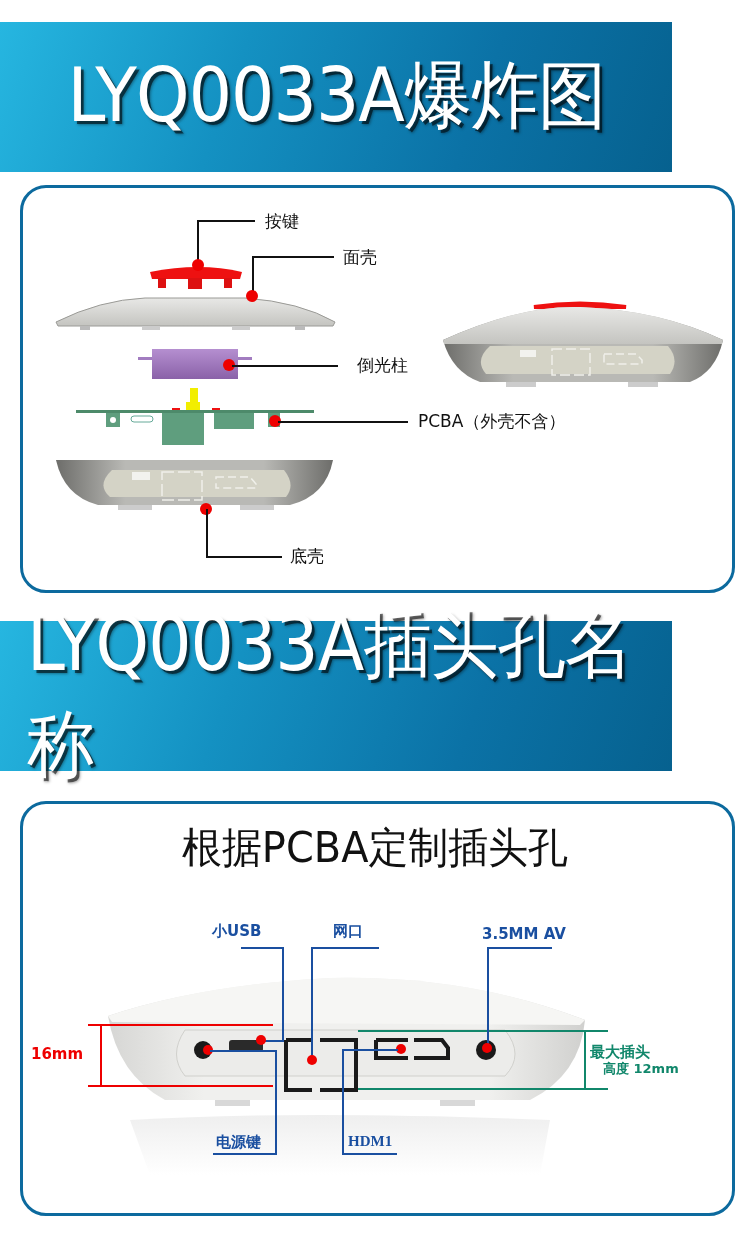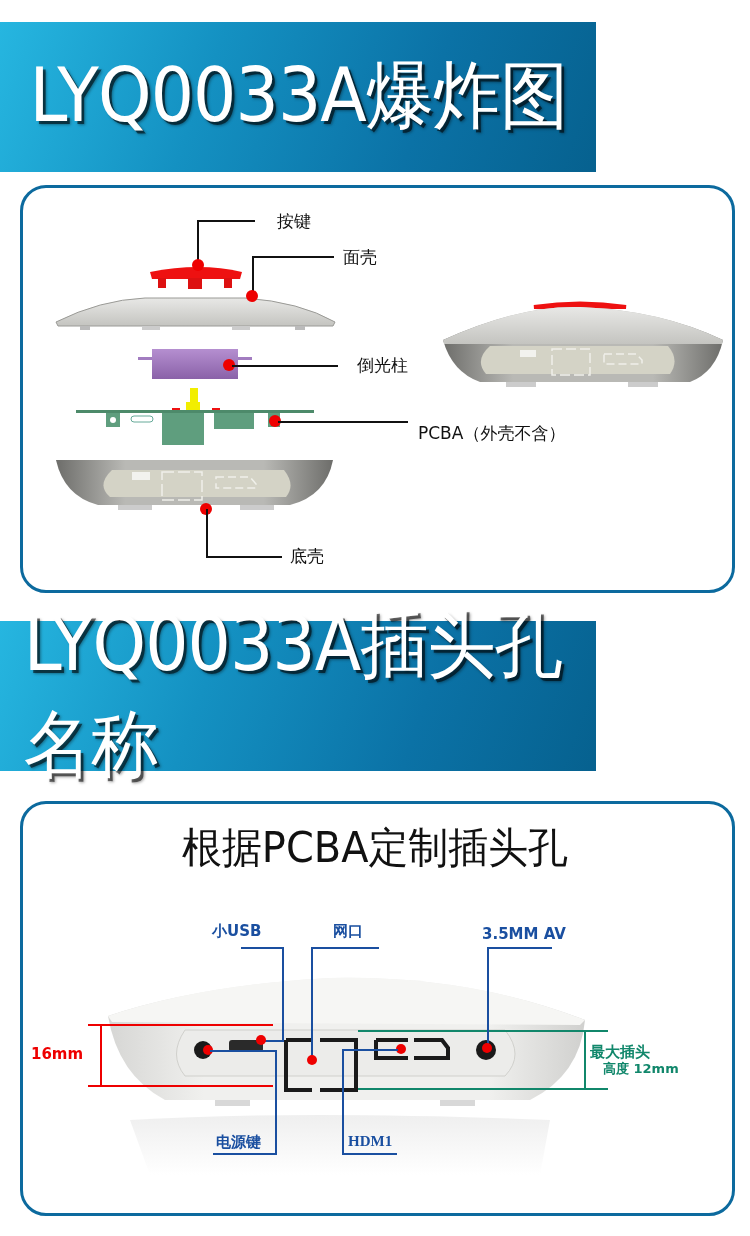--- a/index.html
+++ b/index.html
@@ -1,20 +1,20 @@
 <!DOCTYPE html>
 <html><head>
 <meta charset="utf-8">
 <style>
   * { box-sizing: border-box; margin: 0; padding: 0; }
   html, body { width: 750px; height: 1236px; background: #ffffff; overflow: hidden; }
   body { position: relative; font-family: "DejaVu Sans", "Liberation Sans", sans-serif; }
 
   .banner {
-    position: absolute; left: 0; width: 596px; height: 150px;
+    position: absolute; left: 0; width: 672px; height: 150px;
     background: linear-gradient(110deg, #26b6e0 0%, #1491c2 35%, #0b72a6 70%, #06618f 100%);
     display: flex; align-items: center; justify-content: center;
   }
   .banner .title {
     color: #ffffff; font-size: 74px; font-weight: normal; letter-spacing: -1px;
     font-family: "DejaVu Sans", sans-serif;
     text-shadow: 3px 3px 0 rgba(0,0,0,0.55), 4px 4px 3px rgba(0,0,0,0.35);
     transform: scaleX(0.92);
   }
   #banner1 { top: 22px; }
@@ -119,34 +119,34 @@
     <path d="M604 354 L636 354 L642 360 L642 364 L604 364 Z" fill="none" stroke="#f0f0ea" stroke-width="1.5" stroke-dasharray="8 4"></path>
     <rect x="520" y="350" width="16" height="7" fill="#f2f2ee"></rect>
     <rect x="506" y="382" width="30" height="5" fill="#ccc"></rect>
     <rect x="628" y="382" width="30" height="5" fill="#ccc"></rect>
   </g>
 </svg>
 
 <div class="vline" style="left:197px;top:220px;height:44px;"></div>
 <div class="hline" style="left:197px;top:220px;width:58px;"></div>
 <div class="dot" style="left:192px;top:259px;"></div>
-<span class="lbl" style="left:277px;top:210px;">按键</span>
+<span class="lbl" style="left:265px;top:210px;">按键</span>
 
 <div class="vline" style="left:252px;top:256px;height:40px;"></div>
 <div class="hline" style="left:252px;top:256px;width:82px;"></div>
 <div class="dot" style="left:246px;top:290px;"></div>
 <span class="lbl" style="left:343px;top:246px;text-align:right;">面壳</span>
 
 <div class="dot" style="left:223px;top:359px;"></div>
 <div class="hline" style="left:232px;top:365px;width:106px;"></div>
 <span class="lbl" style="left:357px;top:354px;">倒光柱</span>
 
 <div class="dot" style="left:269px;top:415px;"></div>
 <div class="hline" style="left:278px;top:421px;width:130px;"></div>
-<span class="lbl" style="left:418px;top:410px;margin-top:12px;">PCBA（外壳不含）</span>
+<span class="lbl" style="left:418px;top:410px;">PCBA（外壳不含）</span>
 
 <div class="dot" style="left:200px;top:503px;"></div>
 <div class="vline" style="left:206px;top:509px;height:48px;"></div>
 <div class="hline" style="left:206px;top:556px;width:76px;"></div>
 <span class="lbl" style="left:290px;top:545px;">底壳</span>
 
 <div id="banner2" class="banner">
   <span class="title">LYQ0033A插头孔名称</span>
 </div>
 

